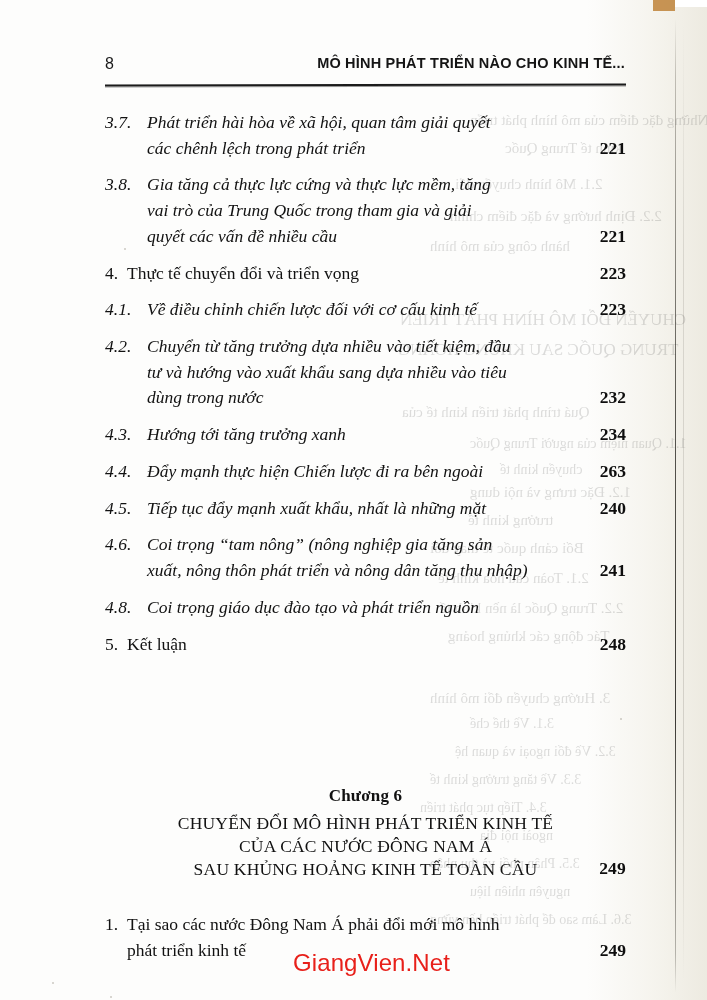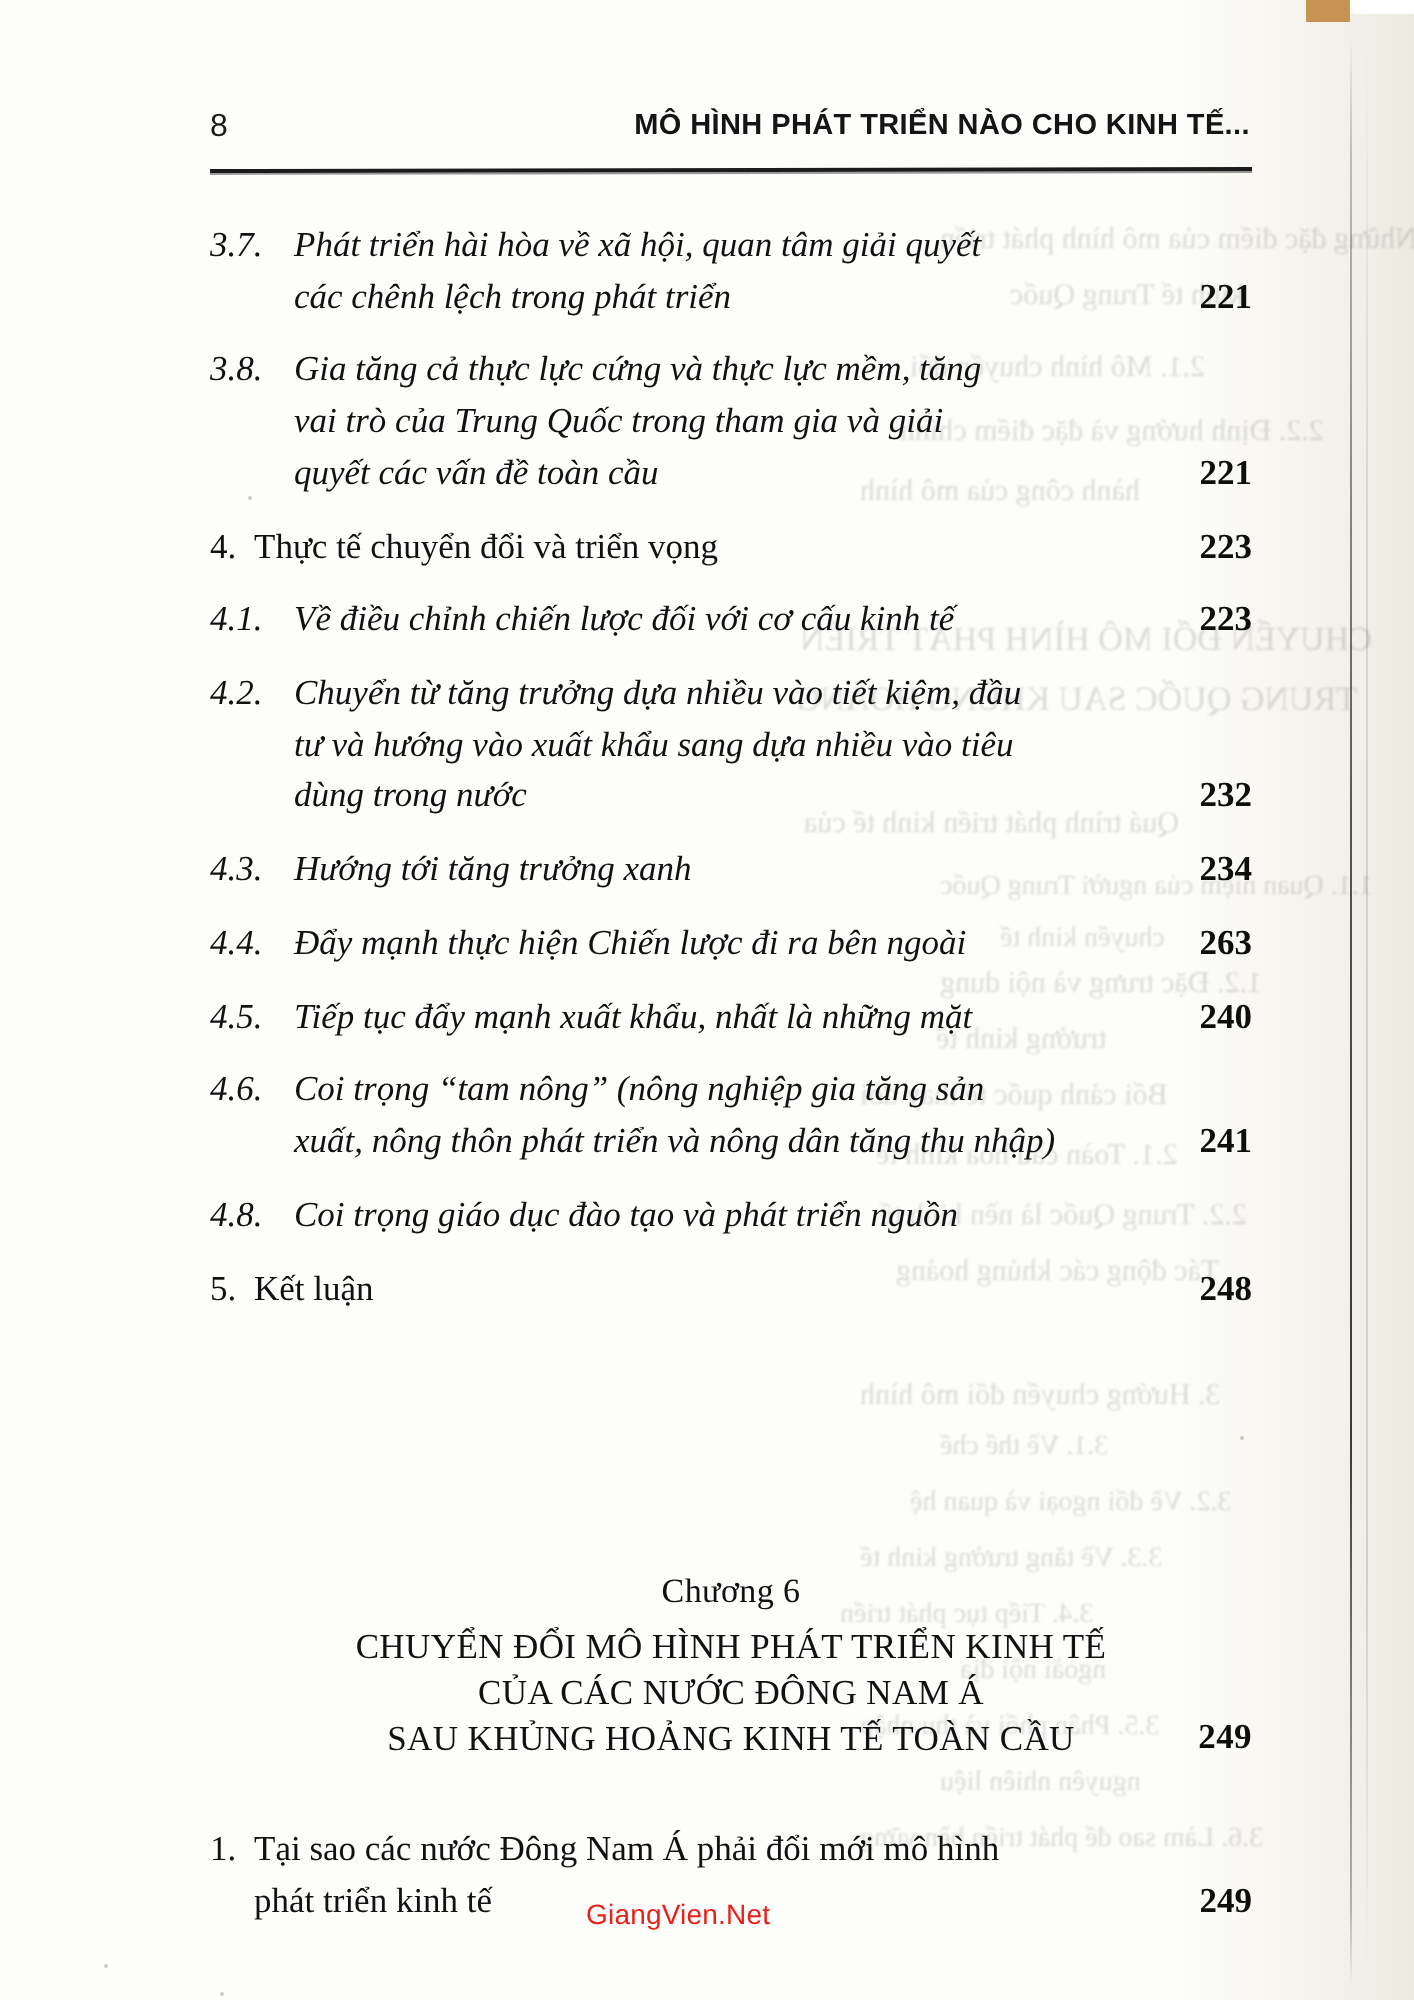--- a/index.html
+++ b/index.html
@@ -187,21 +187,21 @@
 
   
   .chapter {
     position: absolute;
     left: 105px;
     top: 786px;
     width: 521px;
     text-align: center;
   }
   .chapter-label {
-    font-weight: normal;
+    font-weight: bold;
     font-size: 17px;
     letter-spacing: 0.2px;
     margin-bottom: 6px;
   }
   .chapter-title-line {
     position: relative;
     font-size: 17.5px;
     line-height: 1.32;
     letter-spacing: 0.2px;
     white-space: nowrap;
@@ -218,21 +218,21 @@
     top: 912px;
     width: 521px;
   }
 
   
   .watermark {
     position: absolute;
     left: 293px;
     top: 949px;
     font-family: "Liberation Sans", sans-serif;
-    font-size: 14px;
+    font-size: 24px;
     color: #e8201a;
     letter-spacing: 0.1px;
     white-space: nowrap;
   }
 </style>
 </head>
 <body>
 
 <div class="page">
 
@@ -282,21 +282,21 @@
   <div class="header-rule-thin"></div>
 
   <div class="toc" id="toc-list">
       <div class="entry italic">
         <span class="entry-line"><span class="num">3.7.</span><span>Phát triển hài hòa về xã hội, quan tâm giải quyết</span></span>
         <span class="entry-line"><span class="cont">các chênh lệch trong phát triển</span><span class="pageno">221</span></span>
       </div>
       <div class="entry italic">
         <span class="entry-line"><span class="num">3.8.</span><span>Gia tăng cả thực lực cứng và thực lực mềm, tăng</span></span>
         <span class="entry-line"><span class="cont">vai trò của Trung Quốc trong tham gia và giải</span></span>
-        <span class="entry-line"><span class="cont">quyết các vấn đề toàn cầu</span><span class="pageno">221</span></span>
+        <span class="entry-line"><span class="cont">quyết các vấn đề nhiều cầu</span><span class="pageno">221</span></span>
       </div>
       <div class="entry roman">
         <span class="entry-line"><span class="num">4.</span><span>Thực tế chuyển đổi và triển vọng</span><span class="pageno">223</span></span>
       </div>
       <div class="entry italic">
         <span class="entry-line"><span class="num">4.1.</span><span>Về điều chỉnh chiến lược đối với cơ cấu kinh tế</span><span class="pageno">223</span></span>
       </div>
       <div class="entry italic">
         <span class="entry-line"><span class="num">4.2.</span><span>Chuyển từ tăng trưởng dựa nhiều vào tiết kiệm, đầu</span></span>
         <span class="entry-line"><span class="cont">tư và hướng vào xuất khẩu sang dựa nhiều vào tiêu</span></span>

